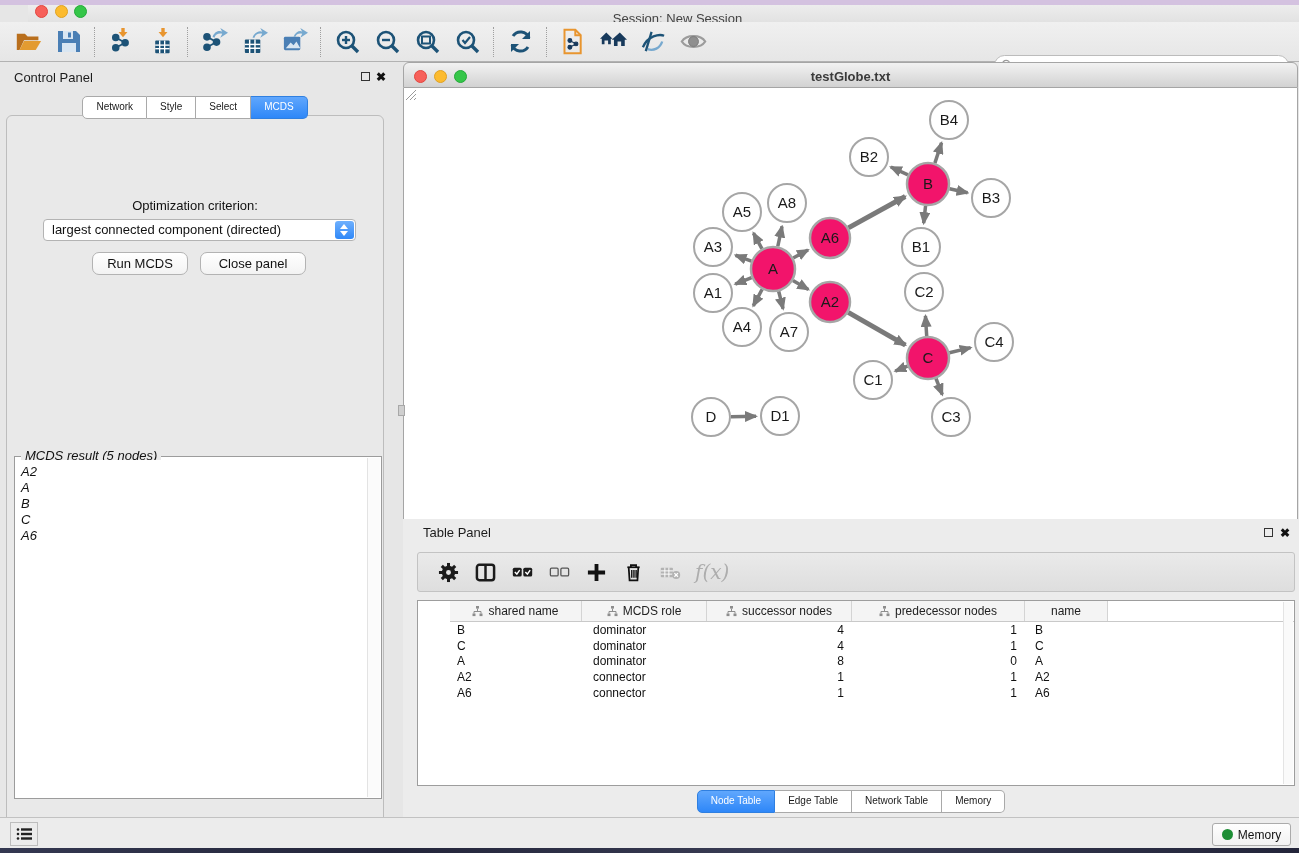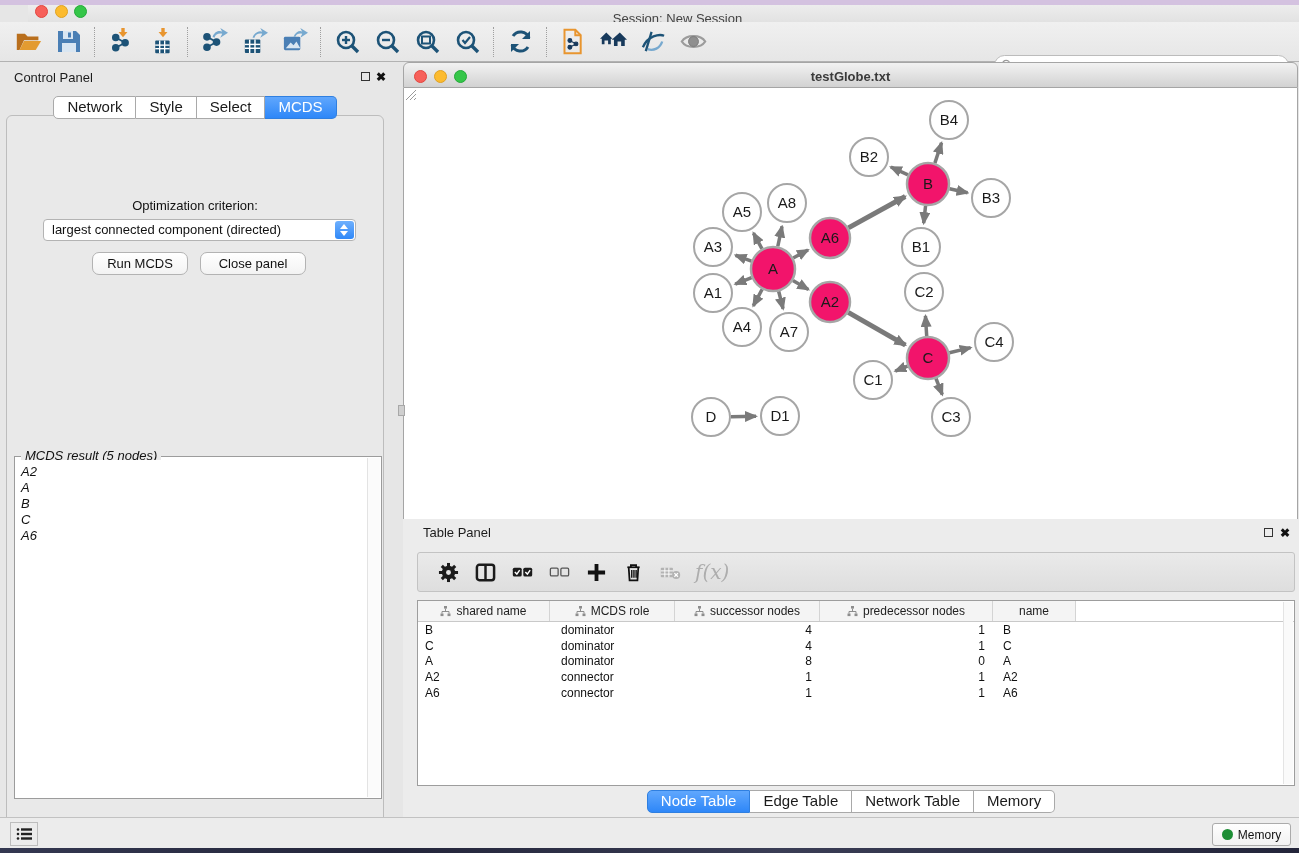--- a/index.html
+++ b/index.html
@@ -26,21 +26,21 @@
   #search-wrap svg { position:absolute; left:7px; top:4px; width:13px; height:13px; }
 
   
   #control-panel { left:0; top:62px; width:390px; height:755px; background:#e7e7e7; }
   #cp-title { left:14px; top:8px; font-size:13px; color:#1c1c1c; }
   .panel-float { width:9px; height:9px; border:1.5px solid #333; display:inline-block; }
   .panel-close { font-size:12px; font-weight:bold; color:#111; }
   #cp-box { left:6px; top:53px; width:378px; height:748px; background:#e9e9e9; border:1px solid #bdbdbd; border-radius:6px; }
   #cp-tabs { left:0; top:34px; width:390px; display:flex; justify-content:center; z-index:3; }
   .seg { display:inline-flex; }
-  .seg .tab { background:#fff; border:1px solid #a9a9a9; border-left:none; padding:3px 13px 4px 13px; font-size:15px; color:#1a1a1a; line-height:14px; white-space:nowrap; }
+  .seg .tab { background:#fff; border:1px solid #a9a9a9; border-left:none; padding:3px 13px 4px 13px; font-size:10px; color:#1a1a1a; line-height:14px; white-space:nowrap; }
   .seg .tab:first-child { border-left:1px solid #a9a9a9; border-radius:5px 0 0 5px; }
   .seg .tab:last-child { border-radius:0 5px 5px 0; }
   .seg .tab.active { background:linear-gradient(#60a7fd,#2e87f8); border-color:#2f7fe0; color:#fff; }
   #opt-label { left:0; top:136px; width:390px; text-align:center; font-size:13px; color:#111; }
   #criterion { left:43px; top:157px; width:313px; height:22px; background:#fff; border:1px solid #b3b3b3; border-radius:4px; font-size:13px; color:#111; line-height:20px; padding-left:8px; }
   #criterion .stepper { position:absolute; right:1px; top:1px; width:19px; height:18px; border-radius:3px; background:linear-gradient(#6fb0fd,#2f88f8); }
   .chev { position:absolute; left:5px; width:0; height:0; border-left:4.5px solid transparent; border-right:4.5px solid transparent; }
   .chev.up { top:3px; border-bottom:5px solid #fff; }
   .chev.down { bottom:3px; border-top:5px solid #fff; }
   .pushbtn { position:absolute; top:190px; height:23px; background:linear-gradient(#ffffff,#f3f3f3); border:1px solid #b3b3b3; border-radius:7px; font-size:13px; color:#111; text-align:center; line-height:21px; }
@@ -61,21 +61,21 @@
   #net-grip { right:2px; bottom:2px; width:12px; height:12px; }
   #net-splitnub { left:-5px; top:343px; width:7px; height:11px; background:#cfcfcf; border:1px solid #a8a8a8; }
 
   
   #table-panel { left:403px; top:519px; width:896px; height:298px; background:#ececec; }
   #tp-title { left:20px; top:6px; font-size:13px; color:#1c1c1c; }
   #tp-toolbar { left:14px; top:33px; width:878px; height:40px; background:linear-gradient(#eaeaea,#dedede); border:1px solid #c3c3c3; border-radius:3px; display:flex; align-items:center; padding-left:12px; }
   .tp-btn { width:37px; height:32px; display:flex; align-items:center; justify-content:center; }
   .tp-btn svg { width:21px; height:21px; }
   #fx-label { font-family:"DejaVu Serif", serif; font-style:italic; font-size:20px; color:#adadad; margin-left:6px; }
-  #tp-table { left:14px; top:81px; width:878px; height:186px; background:#fff; border:1px solid #9d9d9d; overflow:hidden; }
+  #tp-table { left:14px; top:81px; width:878px; height:186px; background:#fff; border:1px solid #9d9d9d; overflow:hidden;padding-left:32px; }
   #tbl-scroll { position:absolute; right:1px; top:1px; bottom:1px; width:10px; background:#fafafa; border-left:1px solid #e4e4e4; }
   .thead { display:flex; height:21px; border-bottom:1px solid #c9c9c9; }
   .th { background:#f4f4f4; border-right:1px solid #d4d4d4; font-size:12px; color:#222; display:flex; align-items:center; justify-content:center; gap:5px; }
   .th svg { width:11px; height:11px; }
   .trow { display:flex; height:15.7px; font-size:12px; color:#111; }
   .td { display:flex; align-items:center; }
   .cw0{ width:132px; } .cw1{ width:125px; } .cw2{ width:145px; } .cw3{ width:173px; } .cw4{ width:83px; }
   .td.cw0{ padding-left:7px; } .td.cw1{ padding-left:11px; }
   .td.cw2{ justify-content:flex-end; padding-right:8px; } .td.cw3{ justify-content:flex-end; padding-right:8px; }
   .td.cw4{ padding-left:10px; }

